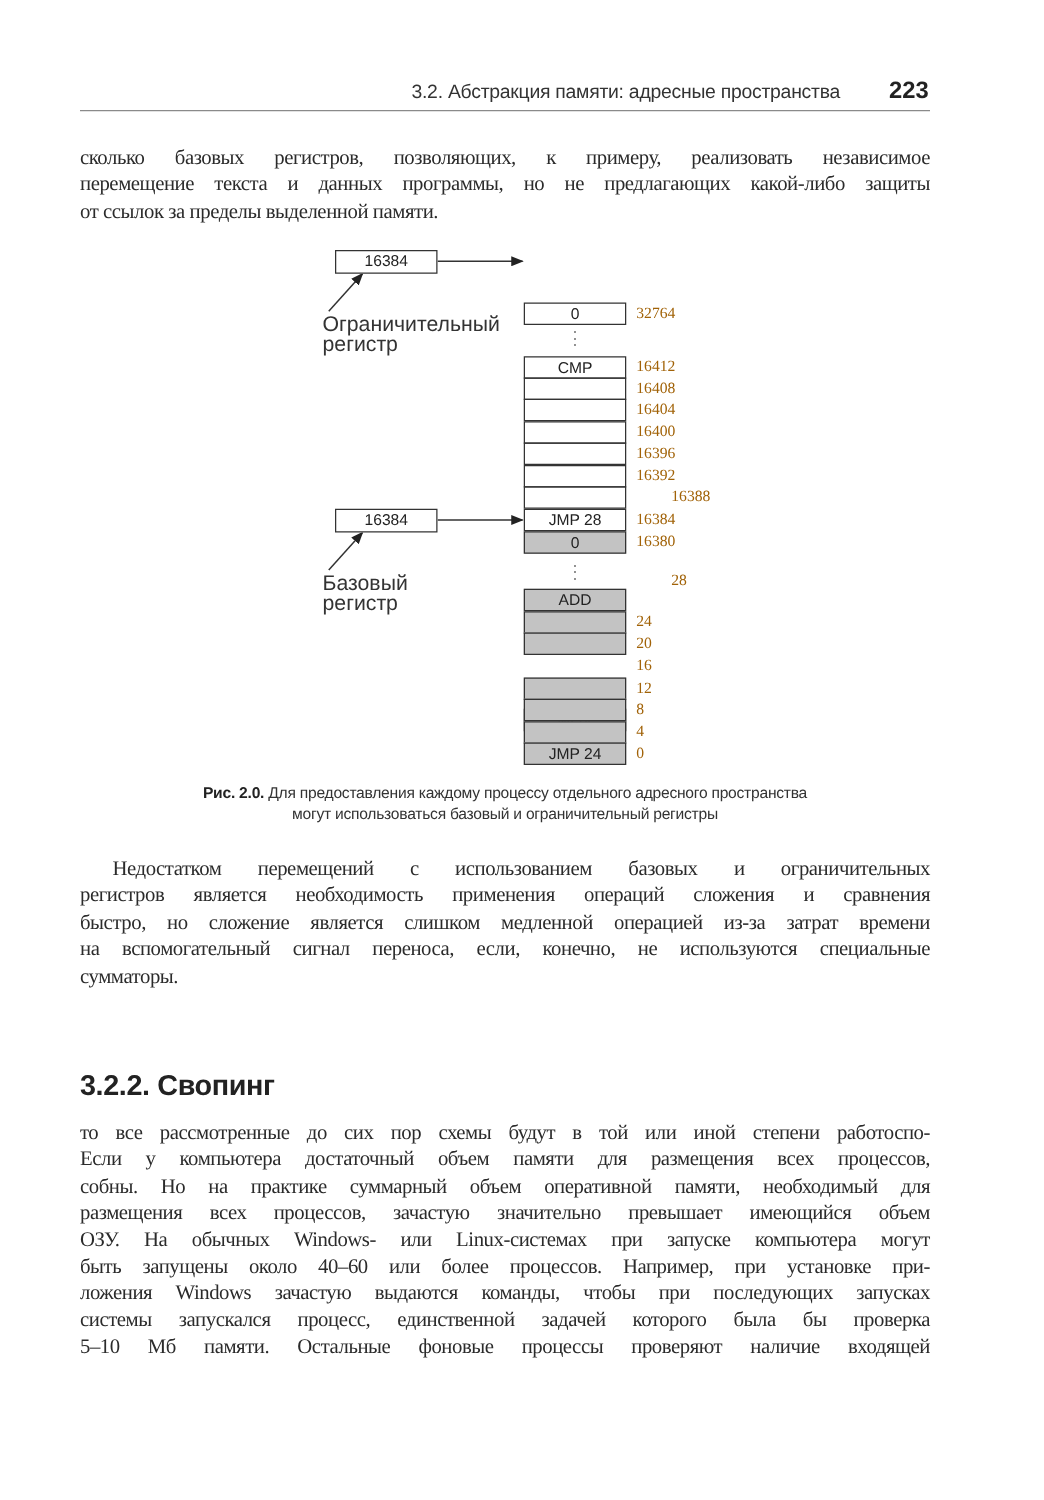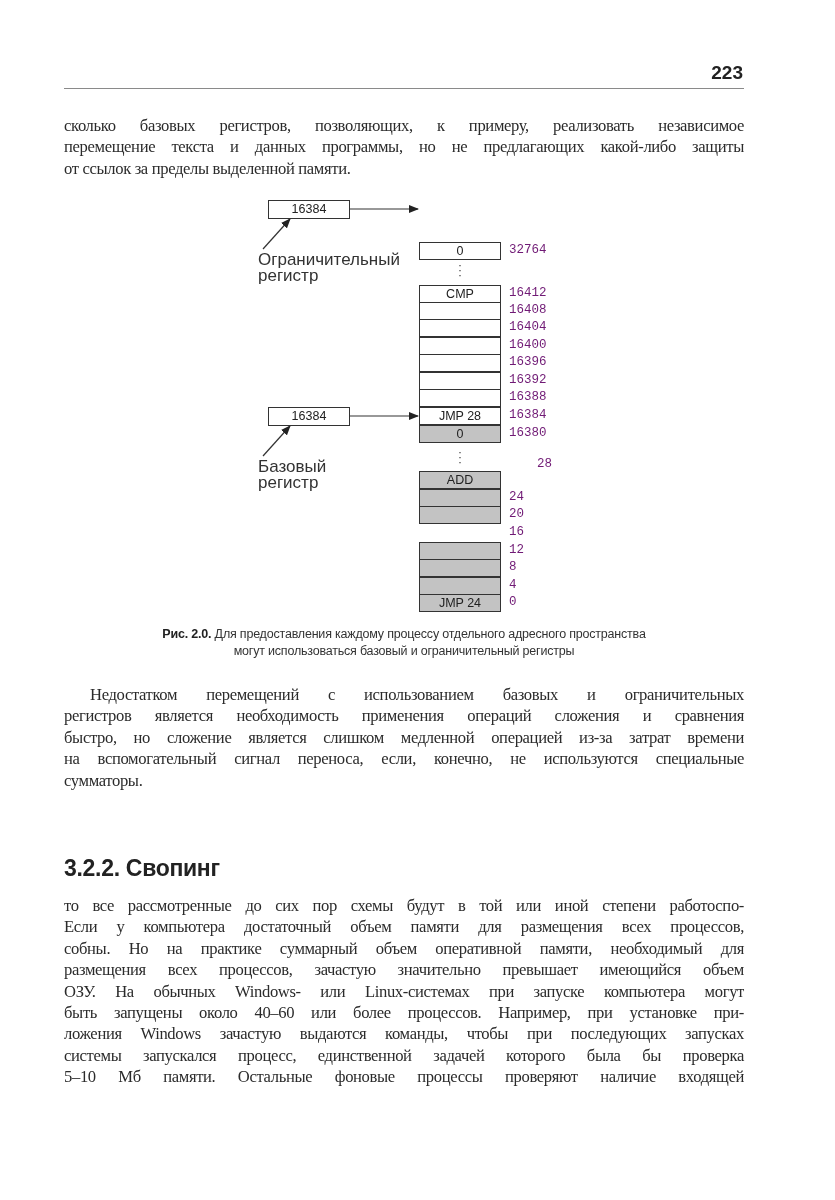--- a/index.html
+++ b/index.html
@@ -37,41 +37,42 @@
   .diag-label {
     position: absolute; font-family: "Liberation Sans", sans-serif; font-size: 17px; line-height: 16px; color: #333;
   }
   .mem-cell {
     position: absolute; left: 419px; width: 80px; height: 16px; border: 1px solid #333;
     font-family: "Liberation Sans", sans-serif; font-size: 12.5px; text-align: center; line-height: 16px; color: #222;
     box-sizing: content-box;
   }
   .mem-cell.gray { background: #c3c3c3; }
   .addr {
-    position: absolute; left: 509px; font-family: Liberation Mono, monospace; font-size: 12.5px; line-height: 17.5px; color: #701a75;
+    position: absolute; left: 509px; font-family: Liberation Serif, serif; font-size: 12.5px; line-height: 17.5px; color: #a16207;
   }
   .vdots {
     position: absolute; left: 455px; width: 10px; font-family: "Liberation Sans", sans-serif; font-size: 12px; line-height: 5px; text-align: center; color: #333;
   }
   svg.arrows { position: absolute; left: 0; top: 0; }
 
   .caption {
     position: absolute; left: 64px; width: 680px; top: 626px; text-align: center;
     font-family: "Liberation Sans", sans-serif; font-size: 12.5px; line-height: 17px; color: #333; letter-spacing: -0.2px;
   }
   .caption b { font-weight: bold; color: #222; }
   .section-heading {
     position: absolute; left: 64px; top: 855px; font-family: "Liberation Sans", sans-serif;
     font-size: 23px; font-weight: bold; color: #222; letter-spacing: -0.3px;
   }
 </style>
 </head>
 <body>
 
 <div class="header">
+  <span class="title">3.2. Абстракция памяти: адресные пространства</span>
   <span class="pagenum">223</span>
 </div>
 
 <div class="body-text" style="top:115px;">
   <span class="line">сколько базовых регистров, позволяющих, к примеру, реализовать независимое</span>
   <span class="line">перемещение текста и данных программы, но не предлагающих какой-либо защиты</span>
   <span class="line last">от ссылок за пределы выделенной памяти.</span>
 </div>
 
 <div class="diagram">
@@ -117,21 +118,21 @@
   <div class="mem-cell" style="top:389px;"></div>
   <div class="mem-cell" style="top:407px;">JMP 28</div>
   <div class="mem-cell gray" style="top:425px;">0</div>
 
   <div class="addr" style="top:285px;">16412</div>
   <div class="addr" style="top:302px;">16408</div>
   <div class="addr" style="top:319px;">16404</div>
   <div class="addr" style="top:337px;">16400</div>
   <div class="addr" style="top:354px;">16396</div>
   <div class="addr" style="top:372px;">16392</div>
-  <div class="addr" style="top:389px;">16388</div>
+  <div class="addr" style="top:389px;margin-left:28px;">16388</div>
   <div class="addr" style="top:407px;">16384</div>
   <div class="addr" style="top:425px;">16380</div>
 
   <div class="vdots" style="top:450px;">·<br>·<br>·</div>
 
   <div class="mem-cell gray" style="top:471px;">ADD</div>
   <div class="mem-cell gray" style="top:489px;"></div>
   <div class="mem-cell gray" style="top:506px;"></div>
   <div class="mem-cell gray" style="top:524px;margin-top:43px;">MOV</div>
   <div class="mem-cell gray" style="top:542px;"></div>

